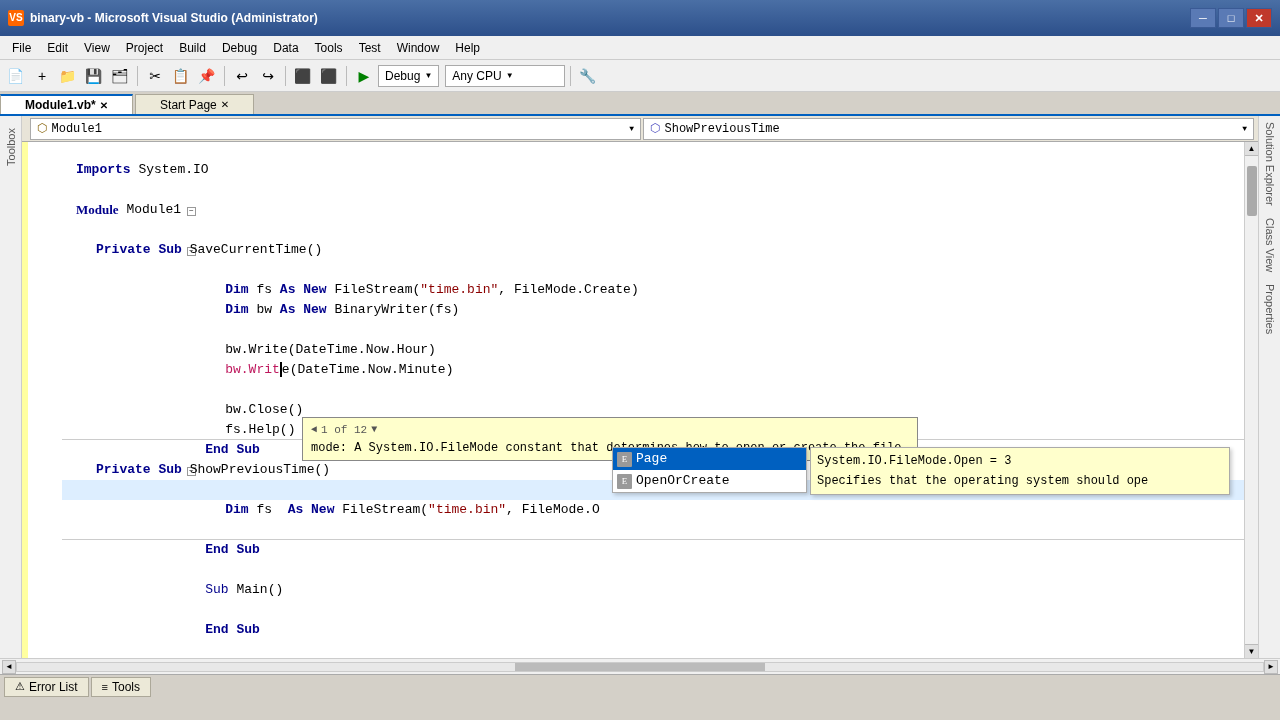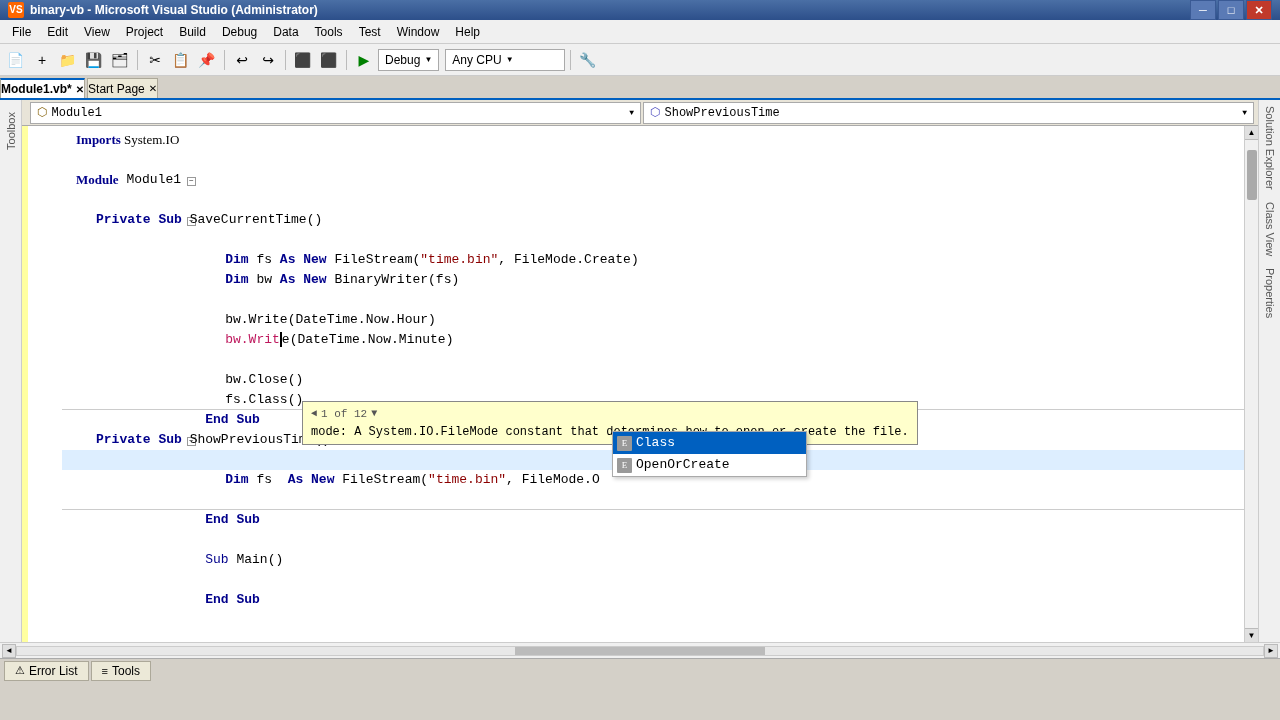--- a/index.html
+++ b/index.html
@@ -9,21 +9,21 @@
       width: 1280px;
       height: 720px;
       overflow: hidden;
       font-size: 13px;
     }
 
     
     #title-bar {
       background: linear-gradient(to bottom, #4a6fa5, #2c4f8a);
       color: white;
-      height: 20px;
+      height: 36px;
       display: flex;
       align-items: center;
       padding: 0 8px;
       font-size: 12px;
       font-weight: bold;
       user-select: none;
     }
     #title-bar .title-icon {
       width: 16px; height: 16px; margin-right: 6px;
       background: #ff6600; border-radius: 2px; display: inline-block;
@@ -115,21 +115,21 @@
       background: #d4d0c8;
       height: 24px;
       display: flex;
       align-items: flex-end;
       border-bottom: 2px solid #0060c0;
     }
     .tab {
       background: #ece9d8;
       border: 1px solid #aca899;
       border-bottom: none;
-      padding: 2px 0;
+      padding: 2px 24px;
       font-size: 12px;
       cursor: pointer;
       height: 20px;
       display: flex; align-items: center;
       margin-right: 2px;
     }
     .tab.active {
       background: #fff;
       border-top: 2px solid #0060c0;
       font-weight: bold;
@@ -410,21 +410,21 @@
         </div>
       </div>
 
       <div id="code-editor" style="flex:1; display:flex; overflow:hidden; position:relative;">
         <div id="code-content" style="flex:1; padding:4px 0; font-family:'Courier New',monospace; font-size:13px; line-height:20px; overflow:auto; position:relative; background:#fff;">
 
           <div style="position:absolute; left:0; top:0; bottom:0; width:6px; background:#ffffa0; z-index:0;"></div>
 
           <div style="padding-left:40px; position:relative;">
 
-            <div class="code-line" style="display:flex; align-items:center; height:20px; white-space:pre; font-family:Liberation Serif, serif; font-size:13px; line-height:20px;">
+            <div class="code-line" style="display:flex; align-items:center; height:20px; white-space:pre; font-family:Liberation Mono, monospace; font-size:13px; line-height:20px;margin-top:14px;">
               <span style="display:inline-block; width:14px;"></span>
               <span style="color:#00008B; font-weight:bold;">Imports</span><span style="color:#000;"> System.IO</span>
             </div>
 
             <div class="code-line" style="height:20px;">&nbsp;</div>
 
             <div class="code-line" style="display:flex; align-items:center; height:20px; white-space:pre; font-family:'Courier New',monospace; font-size:13px;">
               <span style="display:inline-block; width:14px; vertical-align:middle;">
                 <span class="collapse-btn" style="display:inline-flex; width:9px; height:9px; border:1px solid #999; background:#fff; font-size:8px; align-items:center; justify-content:center; cursor:pointer;">−</span>
               </span>
@@ -458,21 +458,21 @@
               <span style="padding-left:40px;"><span style="color:#be185d;">bw.Writ</span><span style="border-left:2px solid #000; margin-left:0; display:inline;"></span><span style="color:#000;">e(DateTime.Now.Minute)</span></span>
             </div>
 
             <div class="code-line" style="height:20px;">&nbsp;</div>
 
             <div class="code-line" style="height:20px; white-space:pre; font-family:'Courier New',monospace; font-size:13px; padding-left:14px;">
               <span style="padding-left:40px;"><span style="color:#000;">bw.Close()</span></span>
             </div>
 
             <div class="code-line" style="height:20px; white-space:pre; font-family:'Courier New',monospace; font-size:13px; padding-left:14px;">
-              <span style="padding-left:40px;"><span style="color:#000;">fs.Class()</span></span>
+              <span style="padding-left:40px;"><span style="color:#000;">fs.Help()</span></span>
             </div>
 
             <div class="code-line" style="height:20px; white-space:pre; font-family:'Courier New',monospace; font-size:13px; padding-left:14px; border-bottom:1px solid #ccc;">
               <span style="padding-left:20px;"><span style="color:#00008B; font-weight:bold;">End Sub</span></span>
             </div>
 
             <div class="code-line" style="height:20px;">&nbsp;</div>
 
             <div class="code-line" style="display:flex; align-items:center; height:20px; white-space:pre; font-family:'Courier New',monospace; font-size:13px;">
               <span style="display:inline-block; width:14px; vertical-align:middle;">
@@ -522,28 +522,32 @@
                 <span style="font-size:10px; color:#555;">▼</span>
               </div>
               <div style="color:#000; font-size:12px;">mode: A System.IO.FileMode constant that determines how to open or create the file.</div>
             </div>
 
           </div>
 
           <div id="autocomplete-list" style="background:#fff; border:1px solid #aaa; position:absolute; top:305px; left:590px; z-index:101; font-family:'Courier New',monospace; font-size:13px; width:195px; box-shadow:2px 2px 4px rgba(0,0,0,0.2);">
             <div class="ac-item selected" style="display:flex; align-items:center; height:22px; padding:0 4px; cursor:pointer; gap:4px; background:#0060c0; color:white;">
               <span class="ac-icon gray" style="width:15px; height:15px; background:#999; border-radius:1px; font-size:9px; color:white; display:flex; align-items:center; justify-content:center; font-family:serif; flex-shrink:0;">E</span>
-              <span>Class</span>
+              <span>Page</span>
             </div>
             <div class="ac-item" style="display:flex; align-items:center; height:22px; padding:0 4px; cursor:pointer; gap:4px;">
               <span class="ac-icon gray" style="width:15px; height:15px; background:#999; border-radius:1px; font-size:9px; color:white; display:flex; align-items:center; justify-content:center; font-family:serif; flex-shrink:0;">E</span>
               <span>OpenOrCreate</span>
             </div>
           </div>
 
+          <div id="ac-description" style="position:absolute; top:305px; left:788px; background:#ffffcc; border:1px solid #aaa; padding:3px 6px; font-family:'Courier New',monospace; font-size:12px; width:420px; z-index:101; line-height:20px; box-shadow:2px 2px 4px rgba(0,0,0,0.2);">
+            <div>System.IO.FileMode.Open = 3</div>
+            <div>Specifies that the operating system should ope</div>
+          </div>
 
         </div>
 
         <div id="scrollbar-v" style="width:14px; background:#f0f0f0; border-left:1px solid #ccc; display:flex; flex-direction:column;">
           <div style="height:14px; background:#e0e0e0; border-bottom:1px solid #bbb; display:flex; align-items:center; justify-content:center; font-size:8px; cursor:pointer;">▲</div>
           <div style="flex:1; position:relative;">
             <div style="position:absolute; top:10px; left:2px; width:10px; height:50px; background:#aaa; border-radius:2px;"></div>
           </div>
           <div style="height:14px; background:#e0e0e0; border-top:1px solid #bbb; display:flex; align-items:center; justify-content:center; font-size:8px; cursor:pointer;">▼</div>
         </div>

